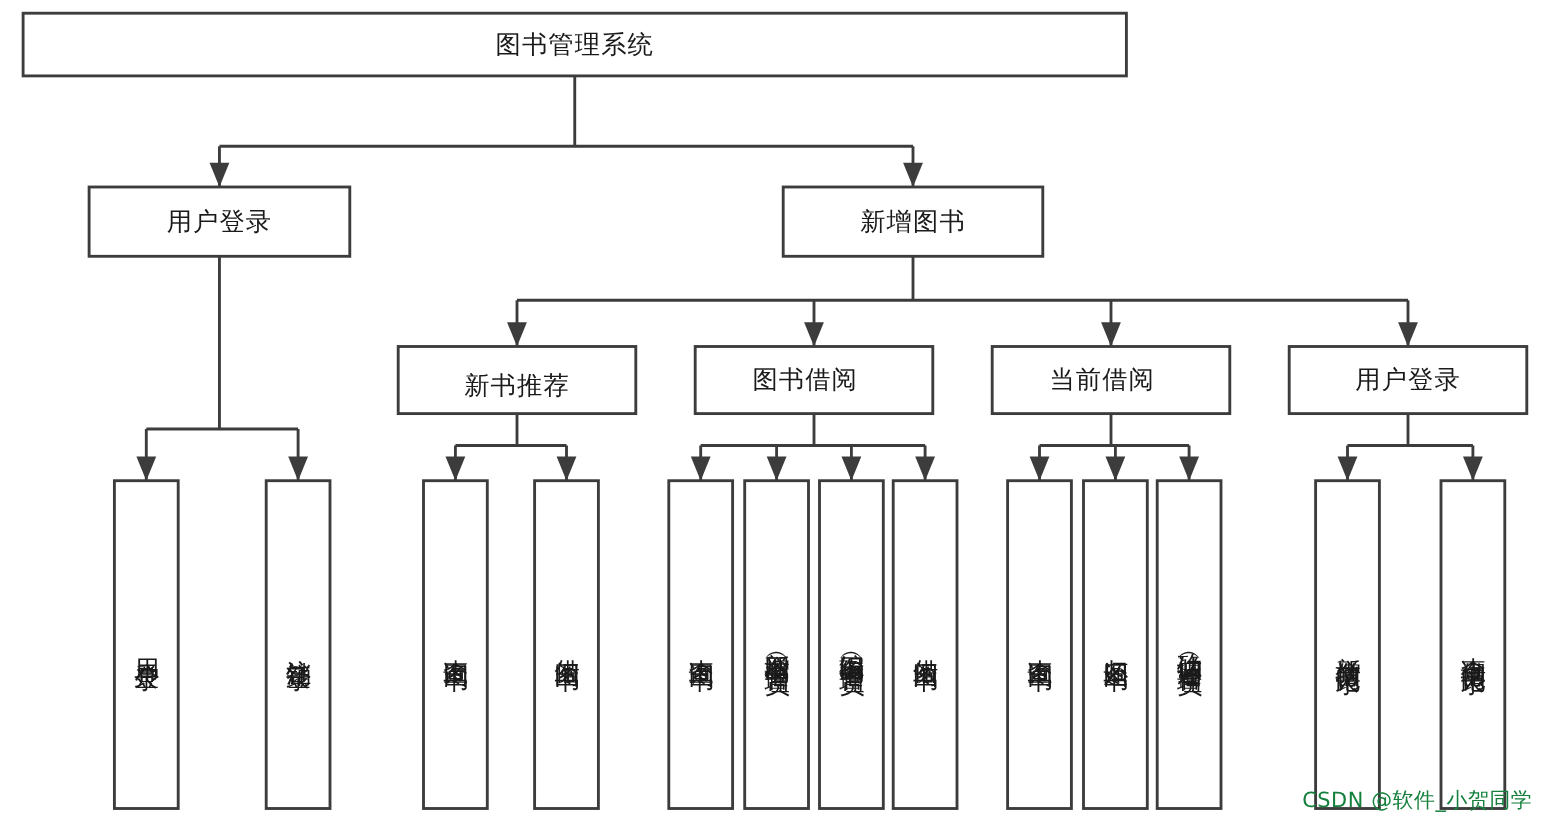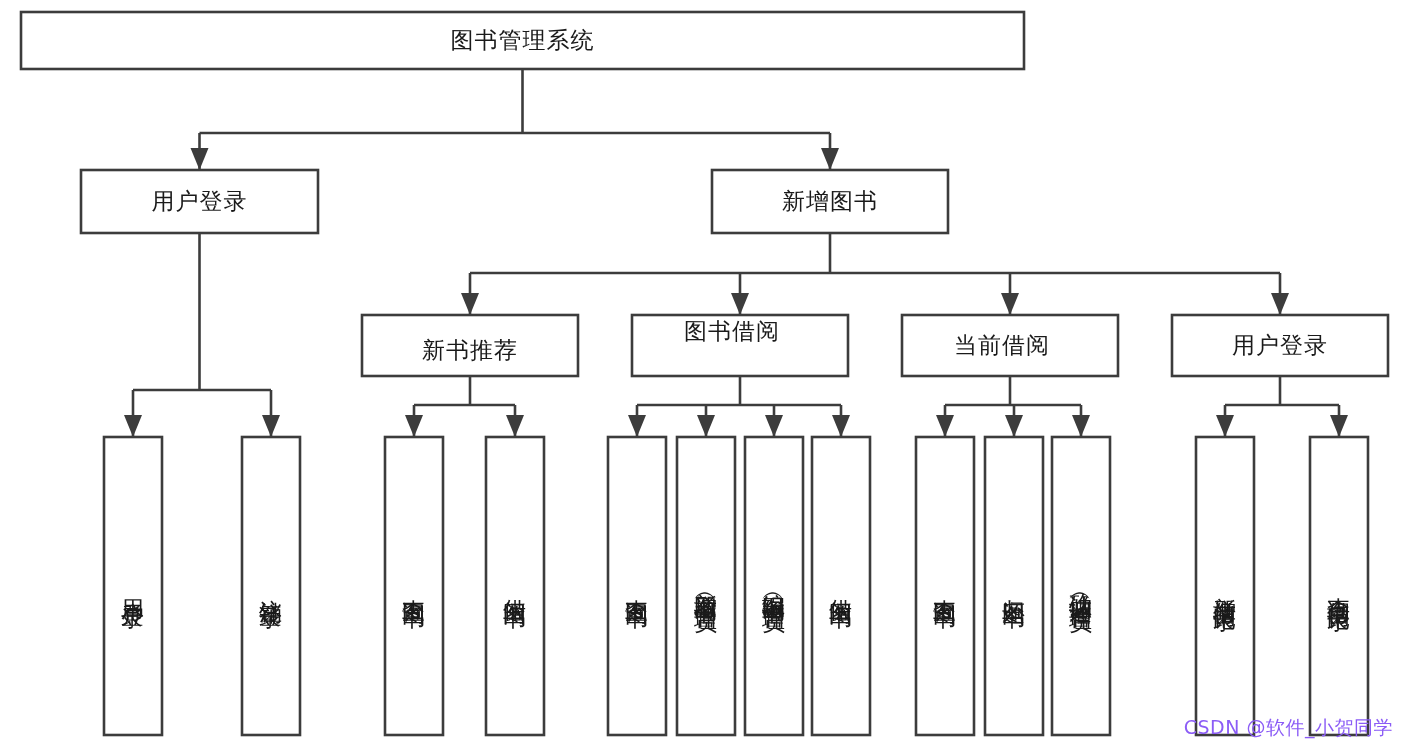--- a/index.html
+++ b/index.html
@@ -72,21 +72,21 @@
     color: #1a1a1a;
     letter-spacing: 1px;
     white-space: nowrap;
   }
   .watermark {
     position: absolute;
     right: 12px;
     bottom: 6px;
     font-family: "DejaVu Sans", "Liberation Sans", sans-serif;
     font-size: 19px;
-    color: #8b5cf6;
+    color: #15803d;
     letter-spacing: 0.5px;
     white-space: nowrap;
     pointer-events: none;
   }
 </style>
 </head>
 <body>
 
 <div id="diagram-root">
 
@@ -175,21 +175,21 @@
       </div>
       <div class="box-label-wrap" style="left: 81px; top: 170px; width: 237px; height: 63px;">
         <span class="box-label-text">用户登录</span>
       </div>
       <div class="box-label-wrap" style="left: 712px; top: 170px; width: 236px; height: 63px;">
         <span class="box-label-text">新增图书</span>
       </div>
       <div class="box-label-wrap" style="left: 362px; top: 315px; width: 216px; height: 71px;">
         <span class="box-label-text">新书推荐</span>
       </div>
-      <div class="box-label-wrap" style="left: 632px; top: 301px; width: 200px; height: 61px;">
+      <div class="box-label-wrap" style="left: 632px; top: 315px; width: 200px; height: 61px;">
         <span class="box-label-text">图书借阅</span>
       </div>
       <div class="box-label-wrap" style="left: 902px; top: 315px; width: 200px; height: 61px;">
         <span class="box-label-text">当前借阅</span>
       </div>
       <div class="box-label-wrap" style="left: 1172px; top: 315px; width: 216px; height: 61px;">
         <span class="box-label-text">用户登录</span>
       </div>
       <div class="leaf-label-wrap" style="left: 104px; top: 437px; width: 58px; height: 298px;">
         <span class="leaf-label-text">用户登录</span>

